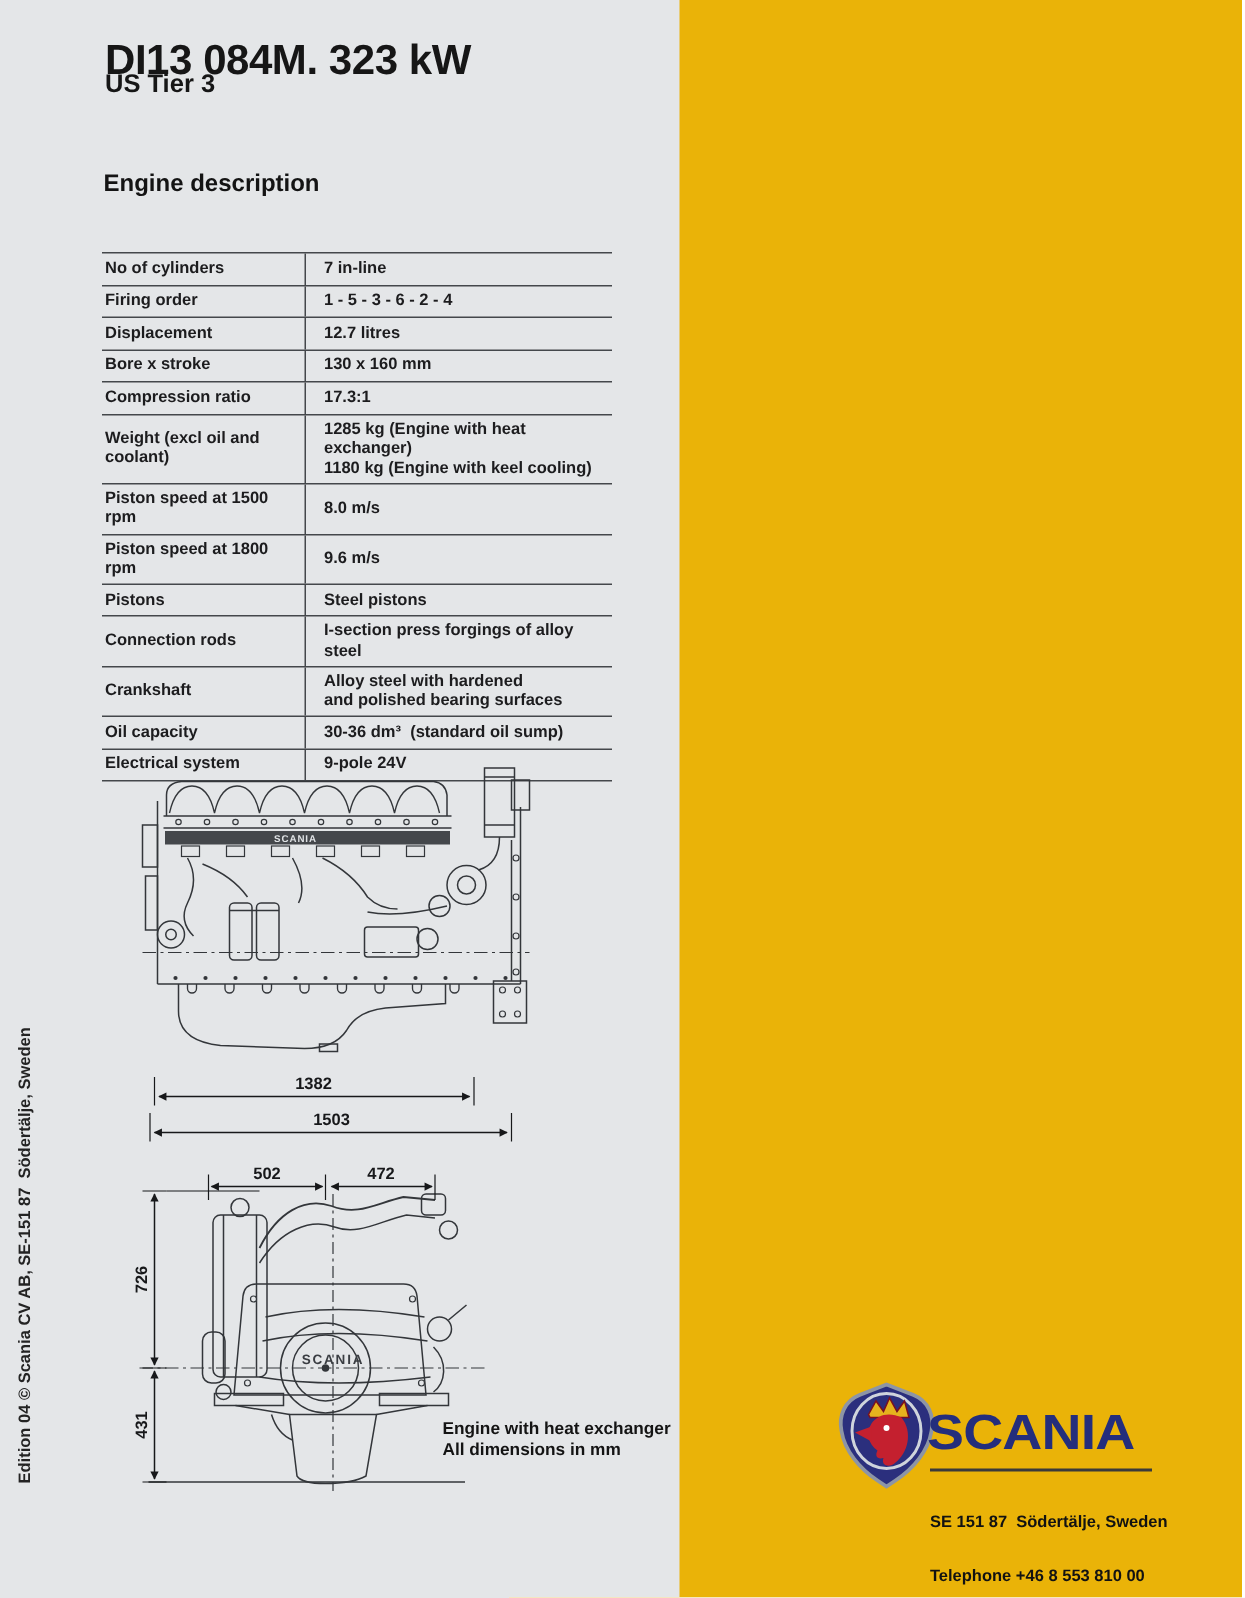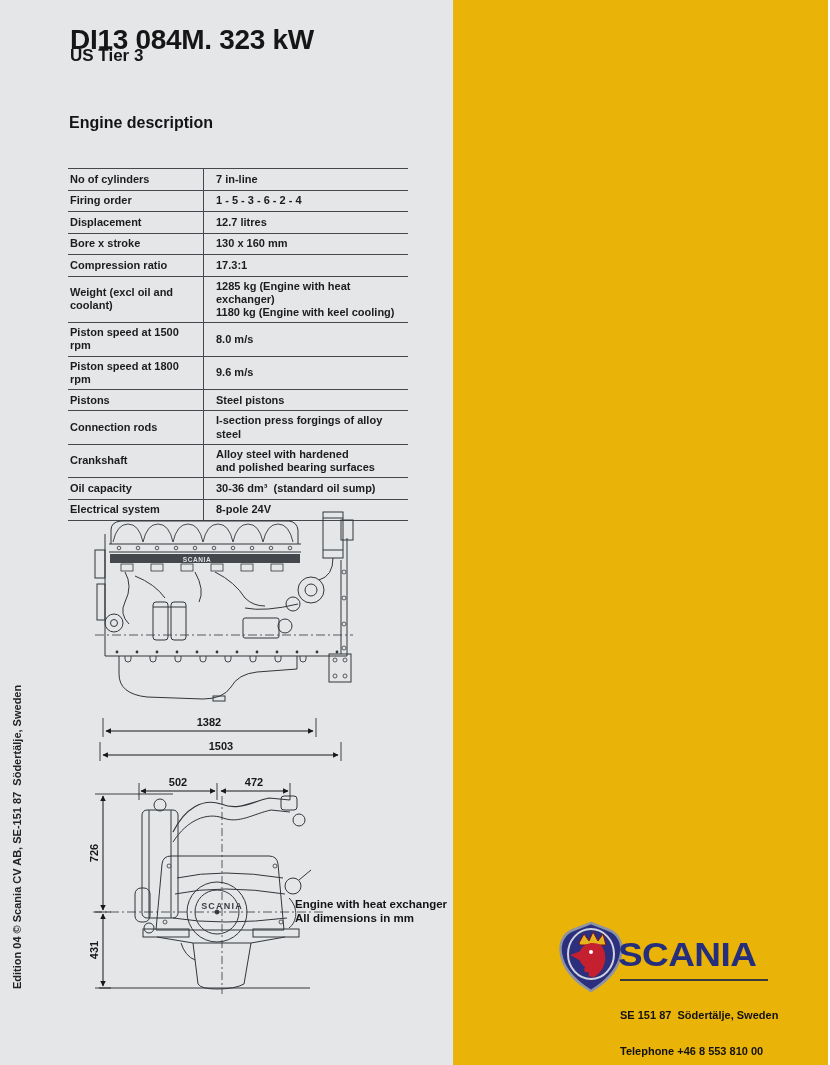--- a/index.html
+++ b/index.html
@@ -10,21 +10,21 @@
   .subtitle{position:absolute;left:70px;top:46px;font-size:17px;font-weight:bold;color:#161616;}
   .table-heading{position:absolute;left:69px;top:114px;font-size:16px;font-weight:bold;color:#141414;}
   .spec-table{position:absolute;left:68px;top:138px;width:340px;border-bottom:1px solid #44474b;font-size:11px;font-weight:bold;color:#1c1c1e;margin-top:30px;}
   .spec-row{display:grid;grid-template-columns:135px 1fr;border-top:1px solid #44474b;min-height:20.5px;}
   .spec-row .cell{display:flex;flex-direction:column;justify-content:center;padding:3px 2px 3px 2px;line-height:13.2px;white-space:pre-wrap;}
   .spec-row .value{border-left:1px solid #44474b;padding-left:12px;}
   svg.drawing{position:absolute;overflow:visible;}
   .dim-text{font:bold 11px "Liberation Sans",sans-serif;fill:#17181a;}
   .band-text{font:bold 6.5px "Liberation Sans",sans-serif;fill:#dfe2e5;letter-spacing:.6px;}
   .cover-text{font:bold 9px "Liberation Sans",sans-serif;fill:#3a3d42;letter-spacing:1.2px;}
-  .caption{position:absolute;left:295px;top:898px;font-size:11.5px;font-weight:bold;line-height:13.8px;color:#141414;}
+  .caption{position:absolute;left:295px;top:947px;font-size:11.5px;font-weight:bold;line-height:13.8px;color:#141414;}
   .edition{position:absolute;left:11px;top:989px;transform:rotate(-90deg);transform-origin:0 0;
            white-space:pre;font-size:11px;font-weight:bold;color:#232323;}
   .wordmark{position:absolute;left:618px;top:936px;font-size:33px;font-weight:bold;color:#242e7c;
             transform:scaleX(1.12);transform-origin:left center;letter-spacing:-0.5px;}
   .footer-rule{position:absolute;left:620px;top:979px;width:148px;height:2px;background:#3a3a3a;}
   .footer-lines{position:absolute;left:620px;top:985px;font-size:11px;font-weight:bold;line-height:12.1px;color:#121212;white-space:pre;}
   .badge{position:absolute;left:556px;top:920px;}
 </style>
 </head>
 <body>
@@ -80,21 +80,21 @@
       <div class="spec-row">
         <div class="cell label">Crankshaft</div>
         <div class="cell value"><div>Alloy steel with hardened</div><div>and polished bearing surfaces</div></div>
       </div>
       <div class="spec-row">
         <div class="cell label">Oil capacity</div>
         <div class="cell value"><div>30-36 dm³  (standard oil sump)</div></div>
       </div>
       <div class="spec-row">
         <div class="cell label">Electrical system</div>
-        <div class="cell value"><div>8-pole 24V</div></div>
+        <div class="cell value"><div>9-pole 24V</div></div>
       </div>
     </div>
 
   <svg class="drawing" style="left:95px;top:506px;" width="260" height="255" viewBox="0 0 260 255">
     <defs>
       <marker id="arrS" viewBox="0 0 10 10" refX="9" refY="5" markerWidth="8" markerHeight="5.5" orient="auto-start-reverse">
         <path d="M0,0 L10,5 L0,10 Z" fill="#17181a"></path>
       </marker>
     </defs>
     <g stroke="#33363a" fill="none" stroke-width="1">

